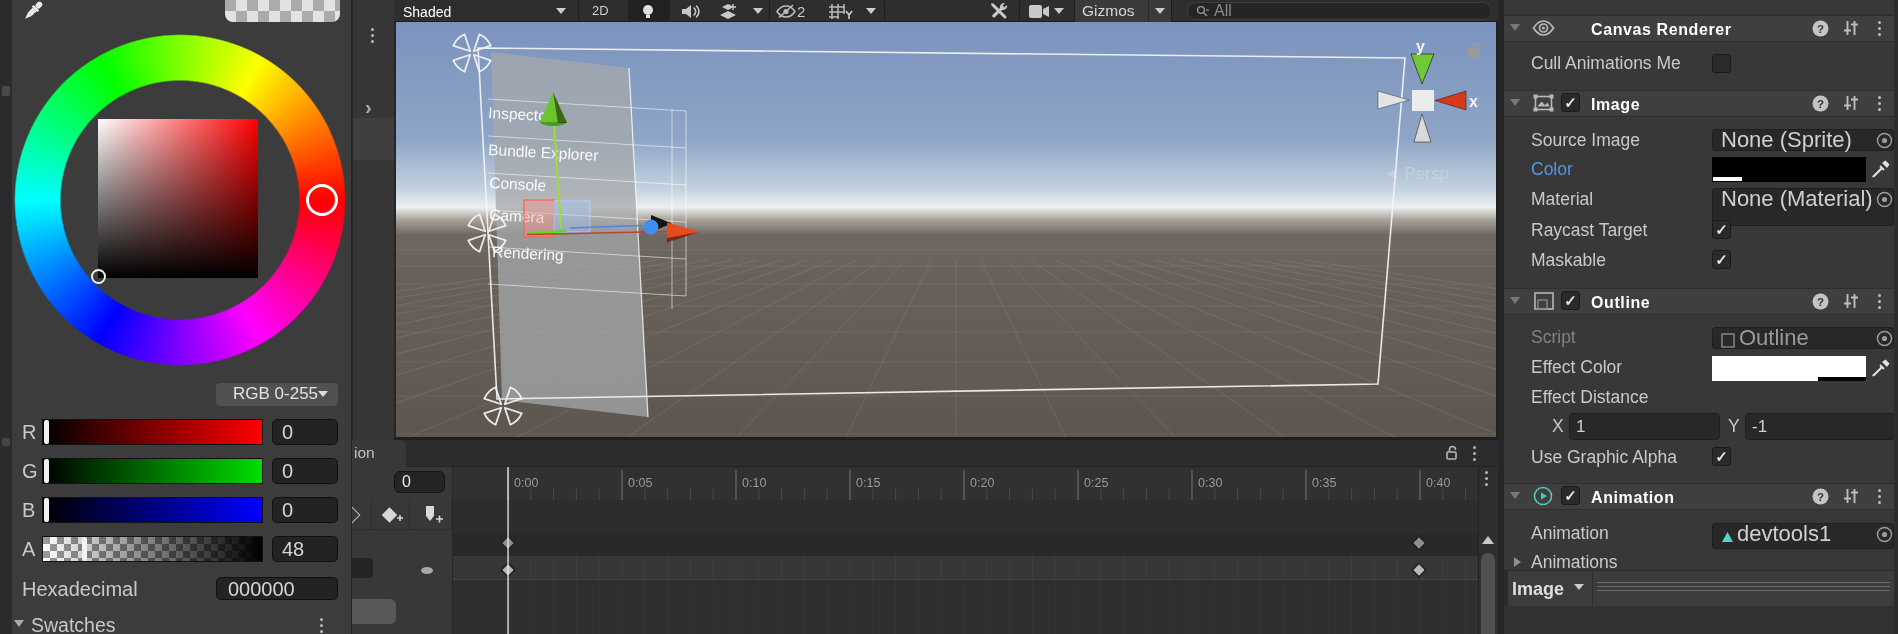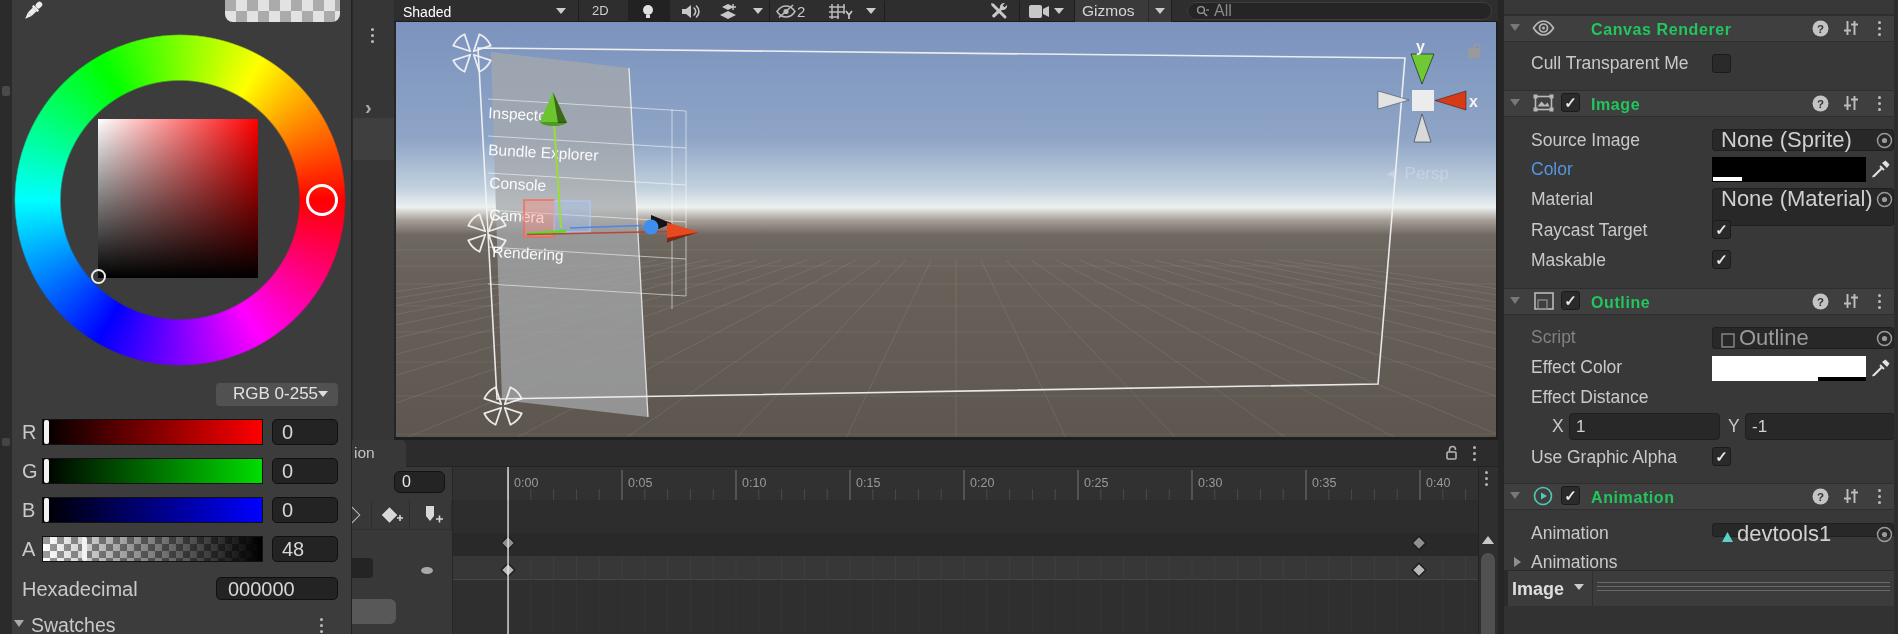--- a/index.html
+++ b/index.html
@@ -5,21 +5,21 @@
 html,body{width:1898px;height:634px;overflow:hidden;background:#383838;
 font-family:"Liberation Sans",sans-serif;position:relative}
 .ab{position:absolute}
 .lbl{position:absolute;color:#c9c9c9;font-size:17.5px;line-height:1}
 .fld{position:absolute;background:#282828;border:1px solid #1f1f1f;border-radius:3px;
 color:#d0d0d0;font-size:22px;line-height:20px;padding-left:8px;white-space:nowrap}
 .chk{position:absolute;width:19px;height:19px;background:#2a2a2a;border:1px solid #1b1b1b;
 border-radius:3px;color:#e8e8e8;font-size:15px;font-weight:bold;text-align:center;line-height:17px}
 .hdrband{position:absolute;left:1504px;width:394px;background:#3f3f3f;
 border-top:1px solid #2e2e2e;border-bottom:1px solid #2e2e2e}
-.hdrtxt{position:absolute;color:#22c55e;font-size:16px;font-weight:bold;line-height:1;letter-spacing:0.6px}
+.hdrtxt{position:absolute;color:#ffffff;font-size:16px;font-weight:bold;line-height:1;letter-spacing:0.6px}
 .kebab{position:absolute;width:3px}
 .kebab i{display:block;width:3px;height:3px;border-radius:50%;background:#bbb;margin-bottom:3px}
 .fold{position:absolute;width:0;height:0;border-left:5.5px solid transparent;
 border-right:5.5px solid transparent;border-top:7px solid #9a9a9a}
 .foldr{position:absolute;width:0;height:0;border-top:5.5px solid transparent;
 border-bottom:5.5px solid transparent;border-left:7px solid #909090}
 </style></head><body>
 
 <div class="ab" style="left:0;top:0;width:12px;height:634px;background:#2b2b2b"></div>
 <div class="ab" style="left:2px;top:86px;width:8px;height:10px;background:#4a4a4a;border-radius:2px"></div>
@@ -294,21 +294,21 @@
     <i style="background:#bdbdbd"></i>
     <i style="background:#bdbdbd"></i>
     <i style="background:#bdbdbd"></i>
   </div>
 <svg class="ab" style="left:1532px;top:19px" width="23" height="18" viewBox="0 0 23 18">
 <path d="M1.5 9 C5 3.5 8.5 2 11.5 2 C14.5 2 18 3.5 21.5 9 C18 14.5 14.5 16 11.5 16 C8.5 16 5 14.5 1.5 9 Z" fill="none" stroke="#b8b8b8" stroke-width="1.7"></path>
 <circle cx="11.5" cy="9" r="4" fill="none" stroke="#b8b8b8" stroke-width="1.7"></circle>
 <circle cx="11.5" cy="9" r="1.5" fill="#b8b8b8"></circle>
   </svg>
 <div class="hdrtxt" style="left:1591px;top:22px">Canvas Renderer</div>
-<div class="lbl" style="left:1531px;top:55px">Cull Transparent Me</div>
+<div class="lbl" style="left:1531px;top:55px">Cull Animations Me</div>
 <div class="chk" style="left:1712px;top:54px"></div>
 <div class="hdrband" style="top:90px;height:27px"></div>
 <div class="fold" style="left:1510px;top:99px;border-top-color:#787878"></div>
 <svg class="ab" style="left:1812px;top:95px" width="17" height="17" viewBox="0 0 17 17">
 <circle cx="8.5" cy="8.5" r="8" fill="#c4c4c4"></circle>
 <text x="8.5" y="12.5" text-anchor="middle" fill="#333" font-size="11.5" font-weight="bold" font-family="Liberation Sans">?</text>
   </svg>
 <svg class="ab" style="left:1842px;top:95px" width="18" height="16" viewBox="0 0 18 16">
 <path d="M5.5 1 V15 M12.5 1 V15" stroke="#bdbdbd" stroke-width="1.9"></path>
 <path d="M2 10.5 H9 M9 4.5 H16" stroke="#bdbdbd" stroke-width="1.9"></path>
@@ -413,21 +413,21 @@
     <i style="background:#bdbdbd"></i>
     <i style="background:#bdbdbd"></i>
   </div>
 <svg class="ab" style="left:1533px;top:486px" width="20" height="20" viewBox="0 0 20 20">
 <circle cx="10" cy="10" r="8.5" fill="none" stroke="#52c8b8" stroke-width="1.6"></circle>
 <path d="M8 6.5 L14 10 L8 13.5 Z" fill="#52c8b8"></path>
   </svg>
 <div class="chk" style="left:1561px;top:486px">✓</div>
 <div class="hdrtxt" style="left:1591px;top:490px">Animation</div>
 <div class="lbl" style="left:1531px;top:525px">Animation</div>
-<div class="fld" style="left:1712px;top:523px;width:182px;height:14px;line-height:20px"><svg style="vertical-align:-2px;margin-right:3px" width="13" height="12" viewBox="0 0 13 12">
+<div class="fld" style="left:1712px;top:523px;width:182px;height:26px;line-height:20px"><svg style="vertical-align:-2px;margin-right:3px" width="13" height="12" viewBox="0 0 13 12">
       <path d="M6.5 1 L12 11 L1 11 Z" fill="#5ad2c8"></path>
     </svg>devtools1</div>
 <svg class="ab" style="left:1876px;top:526.0px" width="17" height="17" viewBox="0 0 17 17">
 <circle cx="8.5" cy="8.5" r="7" fill="none" stroke="#9a9a9a" stroke-width="1.5"></circle>
 <circle cx="8.5" cy="8.5" r="2.6" fill="#9a9a9a"></circle>
   </svg>
 <div class="foldr" style="left:1514px;top:557px"></div>
 <div class="lbl" style="left:1531px;top:554px">Animations</div>
 <div class="ab" style="left:1504px;top:570px;width:394px;height:36px;background:#3c3c3c;border-top:1px solid #2a2a2a"></div>
 <div class="ab" style="left:1504px;top:570px;width:4px;height:36px;background:#2a2a2a"></div>

